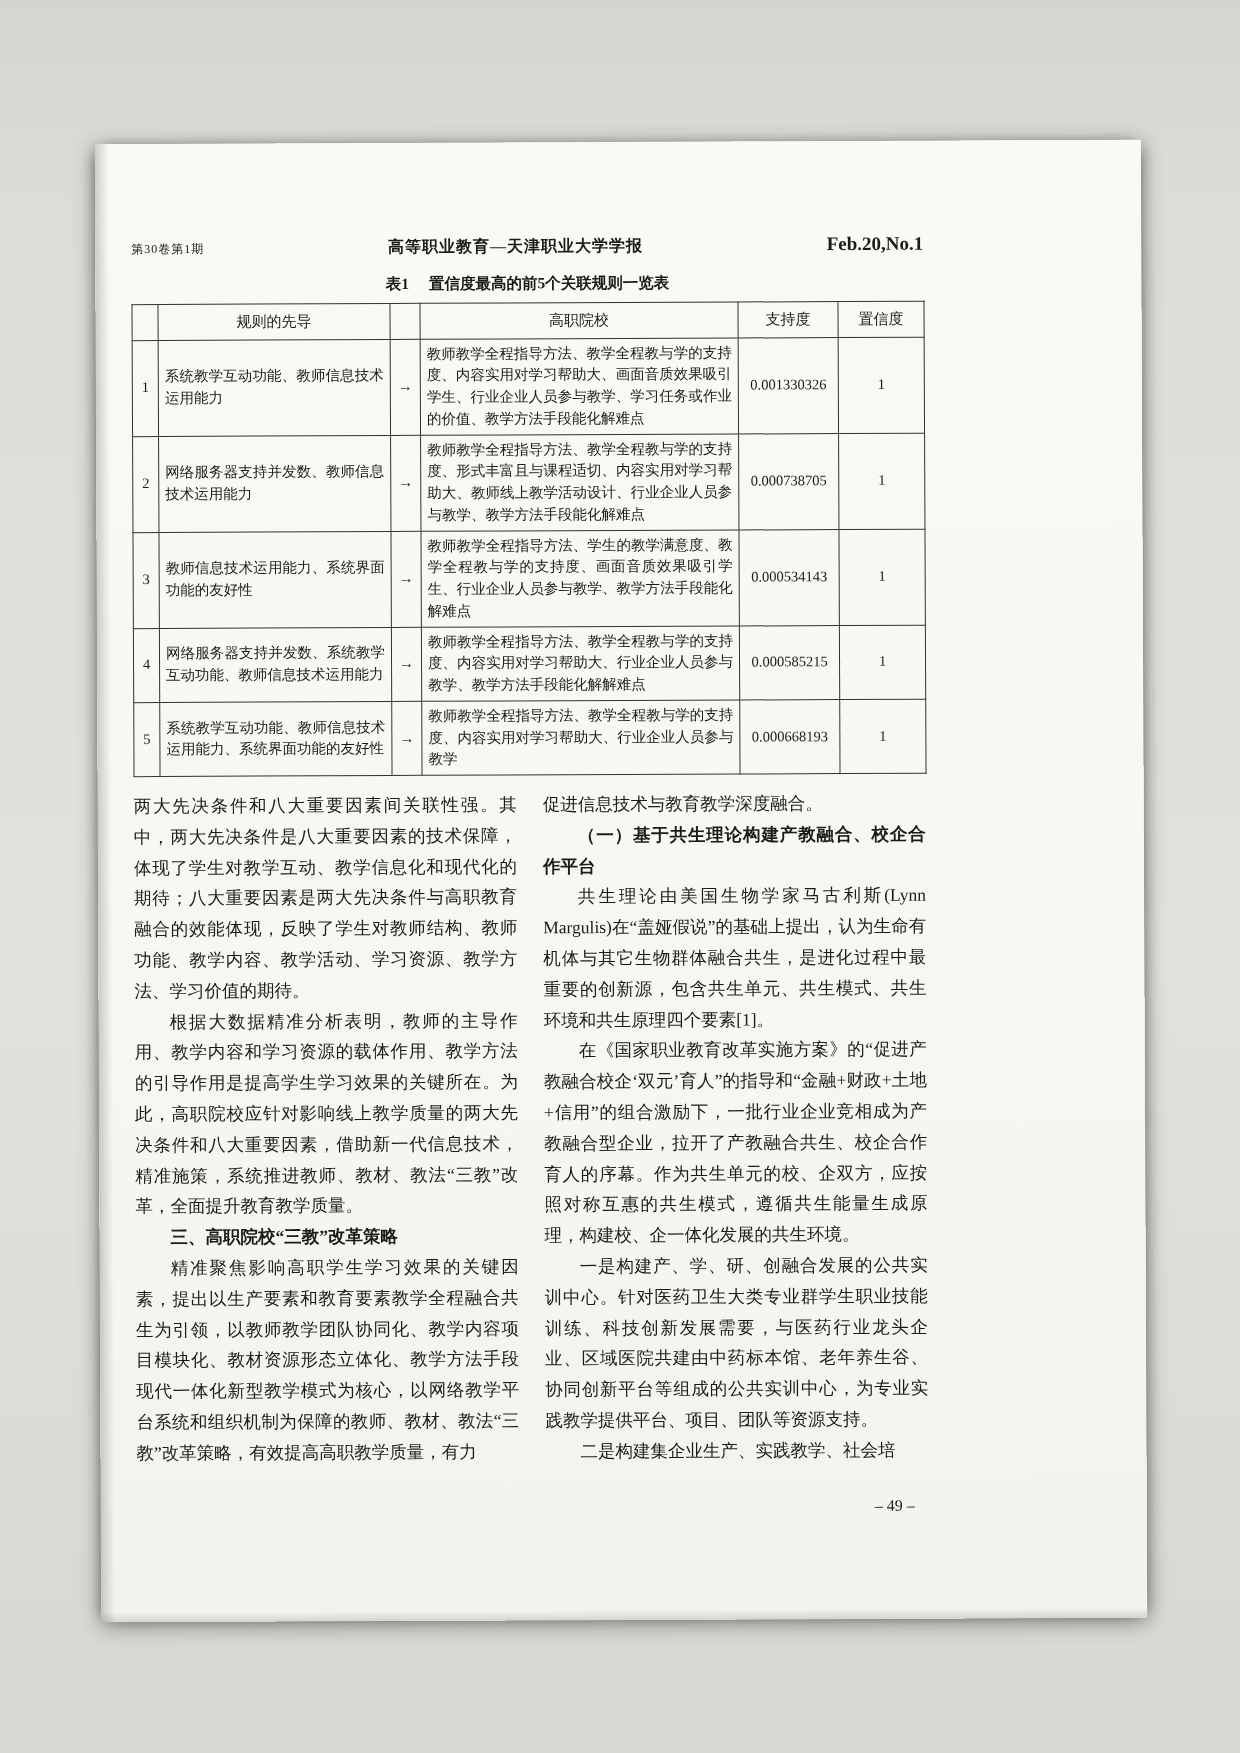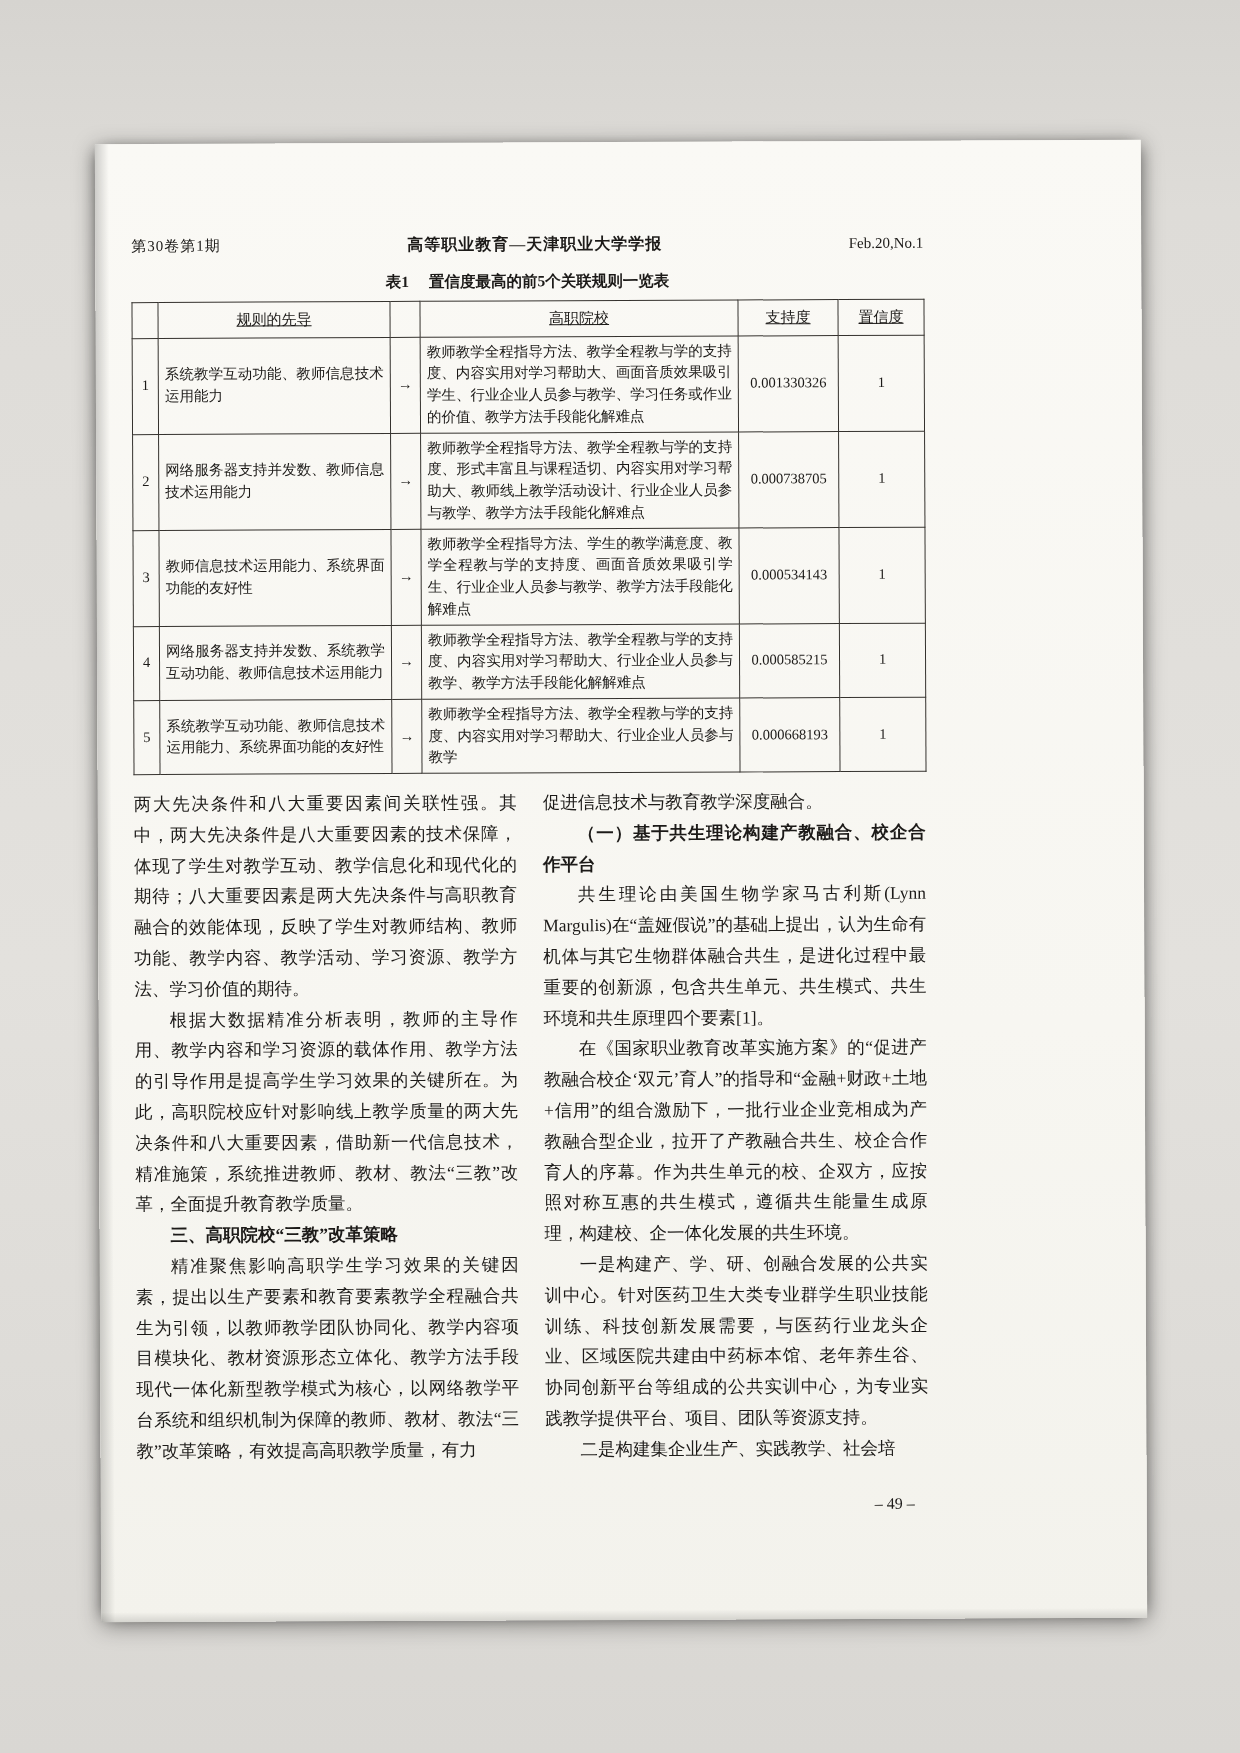--- a/index.html
+++ b/index.html
@@ -20,35 +20,35 @@
     background:linear-gradient(90deg,rgba(0,0,0,.18),rgba(0,0,0,0));
   }
   .edge-bottom{
     position:absolute;left:0;bottom:0;width:100%;height:10px;
     background:linear-gradient(0deg,rgba(0,0,0,.12),rgba(0,0,0,0));
   }
   .content{position:absolute;left:36px;top:92px;width:792px;}
   
   .hdr{display:flex;justify-content:space-between;align-items:baseline;
        font-size:15px;margin-bottom:16px;}
-  .hdr-left{font-size:15px;letter-spacing:1px;}
+  .hdr-left{font-size:12px;letter-spacing:1px;}
   .hdr-center{font-weight:bold;font-size:16px;letter-spacing:1px;}
-  .hdr-right{font-weight:normal;font-size:15px;}
+  .hdr-right{font-weight:bold;font-size:19px;}
   
   .caption{text-align:center;font-weight:bold;font-size:15.5px;margin:0 0 8px 0;}
   .caption .cap-label{margin-right:20px;}
   
   table.rules{border-collapse:collapse;width:792px;table-layout:fixed;}
   table.rules th, table.rules td{
     border:1.2px solid #35322e;
     font-size:14.5px;line-height:1.5;
     padding:4px 6px;vertical-align:middle;
     word-break:break-all;
   }
-  table.rules th{font-weight:normal;font-size:15px;text-align:center;padding:6px 4px;text-decoration:underline;}
+  table.rules th{font-weight:normal;font-size:15px;text-align:center;padding:6px 4px;}
   .col-no{width:26px;}
   .col-ant{width:232px;}
   .col-arrow{width:30px;}
   .col-con{width:318px;}
   .col-sup{width:100px;}
   .col-conf{width:86px;}
   td.no, td.arrow, td.sup, td.conf{text-align:center;}
   td.ant, td.con{text-align:justify;}
   
   .columns{display:flex;gap:26px;margin-top:14px;}

